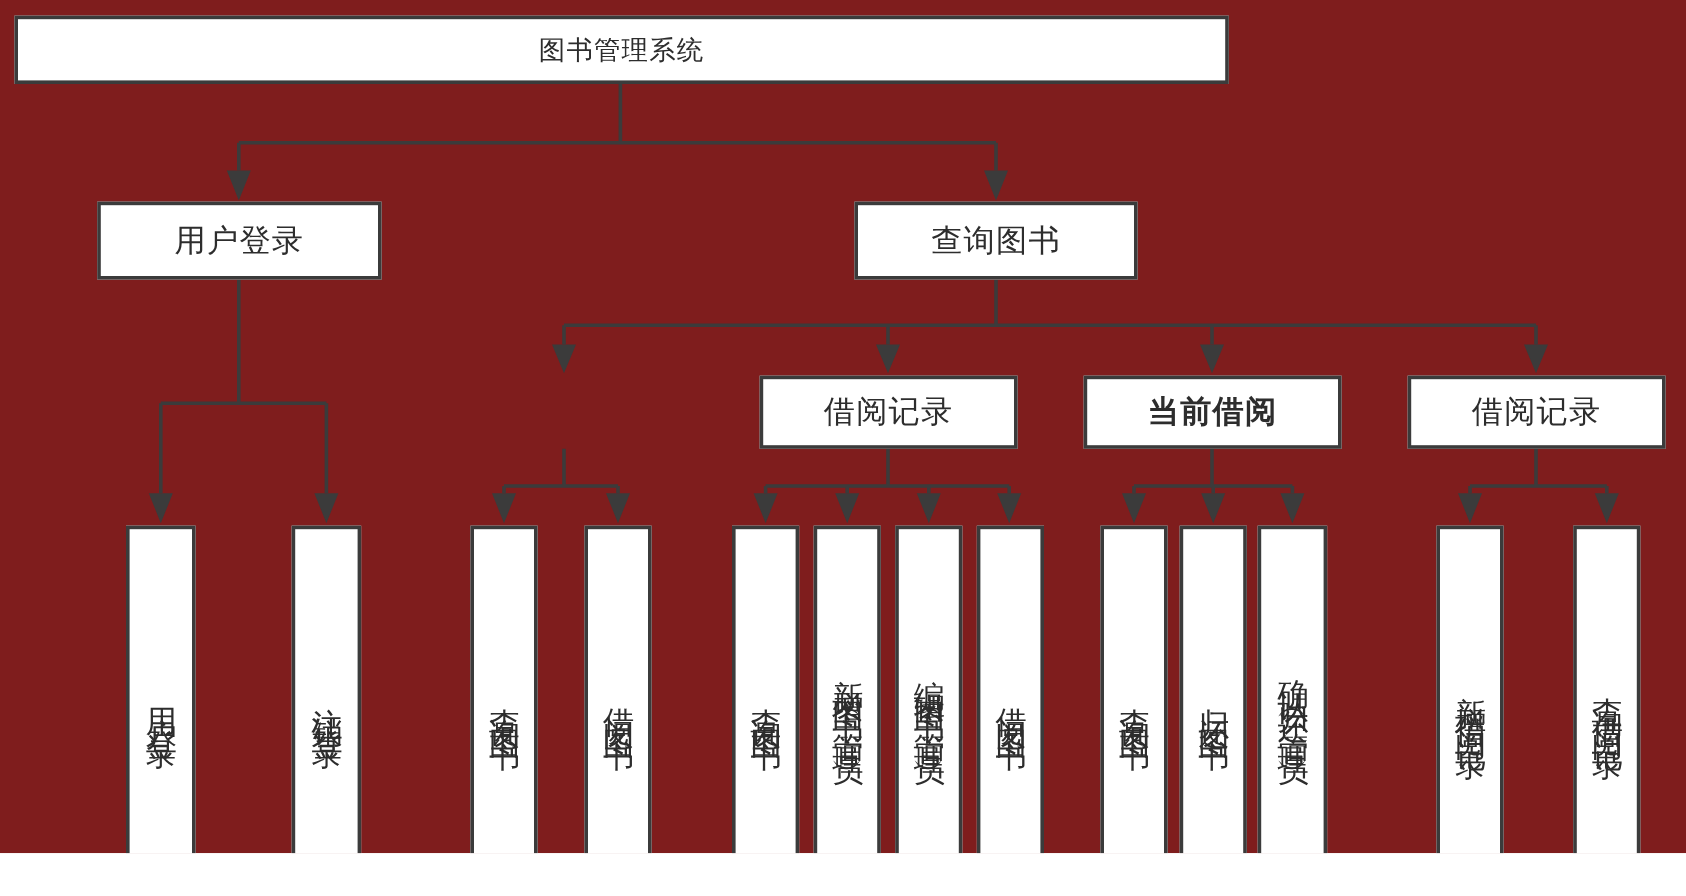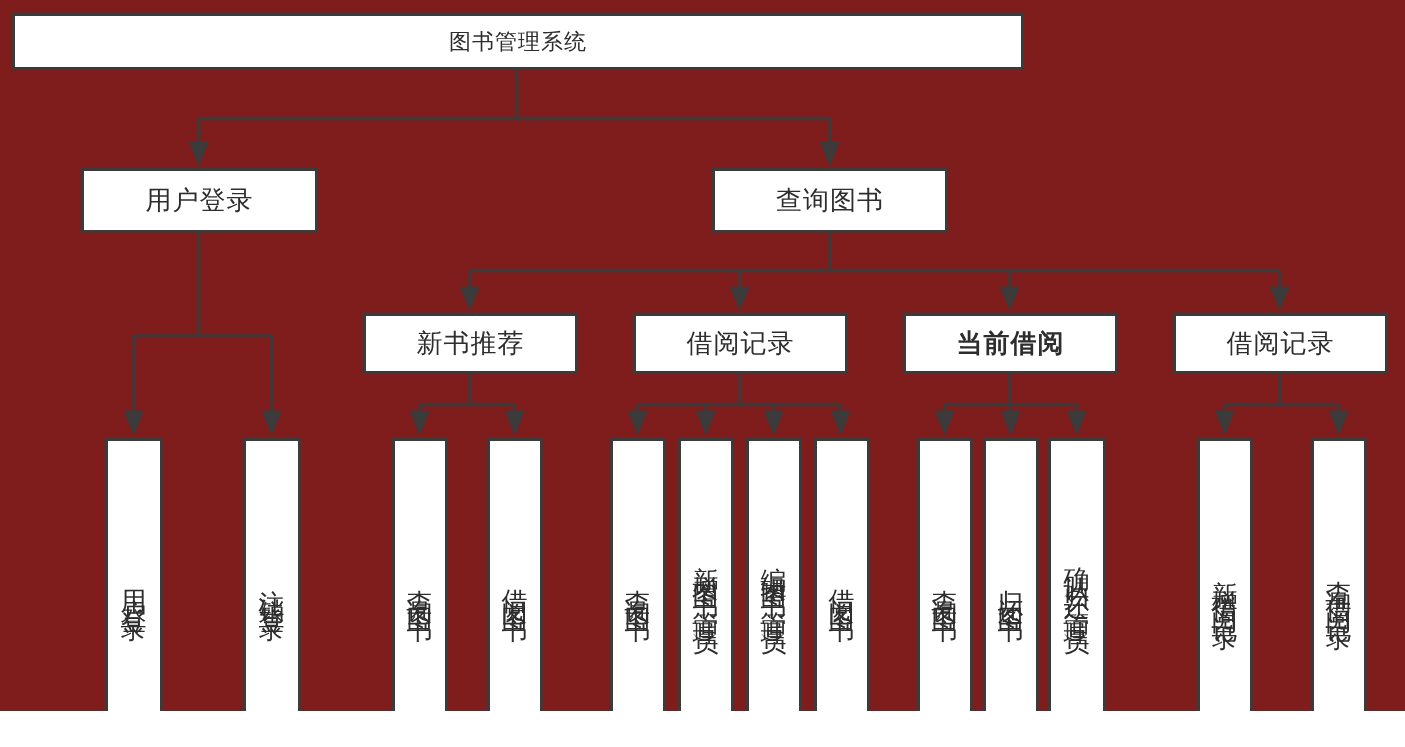--- a/index.html
+++ b/index.html
@@ -104,21 +104,20 @@
       <polygon points="1215,411 1235,411 1225,436"></polygon>
       <polygon points="1329,411 1349,411 1339,436"></polygon>
     </g>
   </svg>
 
   <div class="node root-node" style="left:12px; top:13px; width:1012px; height:57px;">图书管理系统</div>
 
   <div class="node" style="left:81px; top:168px; width:237px; height:65px;">用户登录</div>
   <div class="node" style="left:712px; top:168px; width:236px; height:65px;">查询图书</div>
 
-  <div class="node" style="left:363px; top:313px; width:215px; height:61px;">新书推荐</div>
   <div class="node" style="left:633px; top:313px; width:215px; height:61px;">借阅记录</div>
   <div class="node" style="left:903px; top:313px; width:215px; height:61px;font-weight:bold;">当前借阅</div>
   <div class="node" style="left:1173px; top:313px; width:215px; height:61px;">借阅记录</div>
 
   <div class="node leaf" style="left:105px; top:438px; width:58px; height:297px;">用户登录</div>
   <div class="node leaf" style="left:243px; top:438px; width:58px; height:297px;">注销登录</div>
 
   <div class="node leaf" style="left:392px; top:438px; width:56px; height:297px;">查询图书</div>
   <div class="node leaf" style="left:487px; top:438px; width:56px; height:297px;">借阅图书</div>
 

